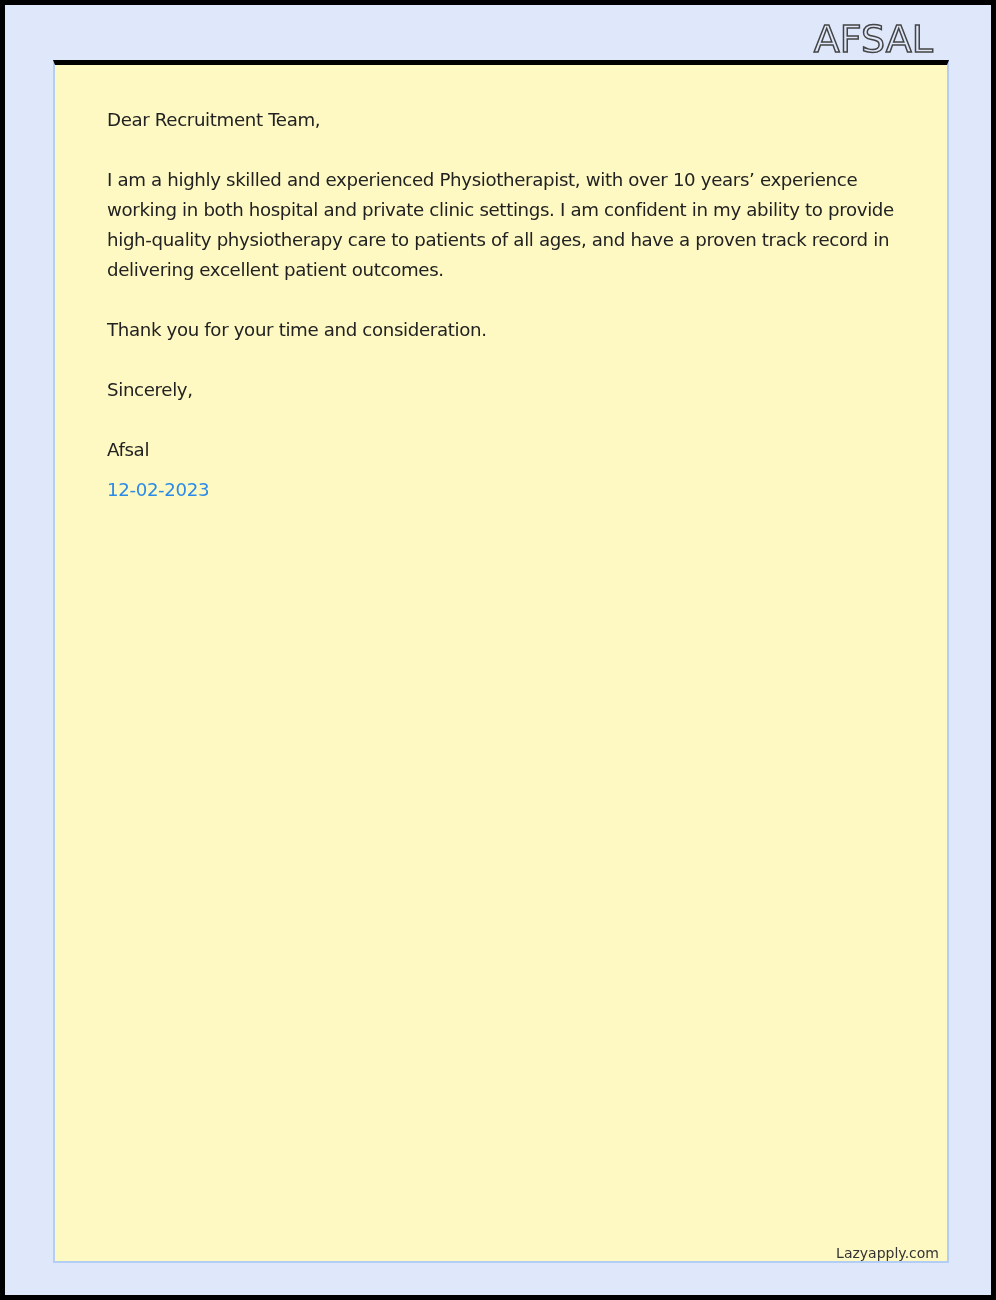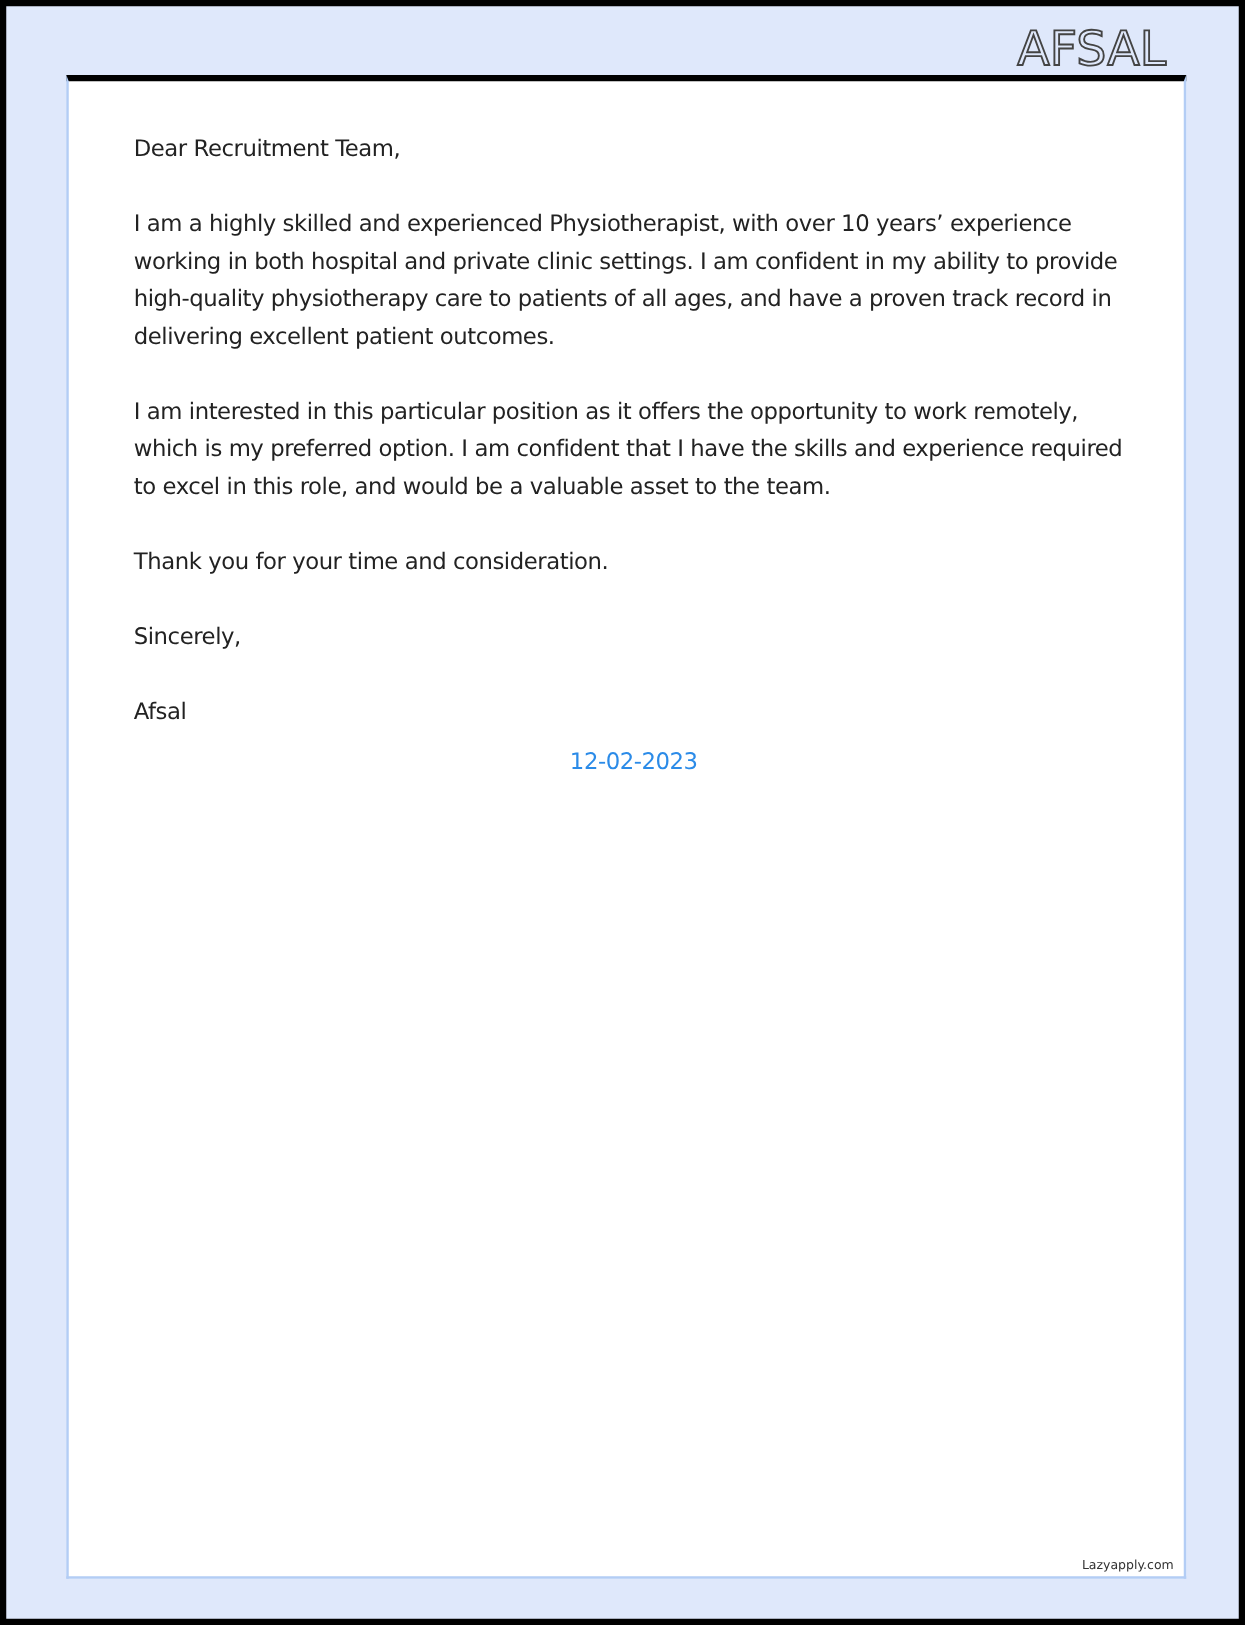--- a/index.html
+++ b/index.html
@@ -32,21 +32,21 @@
       color: #dfe8fb;
       -webkit-text-stroke: 1.5px #444444;
       letter-spacing: 0px;
     }
     .card {
       position: absolute;
       left: 48px;
       top: 55px;
       width: 896px;
       height: 1203px;
-      background: #ffffff;
+      background: #fef9c3;
       border-top: 5px solid #000000;
       border-left: 2px solid #b3cdf5;
       border-right: 2px solid #b3cdf5;
       border-bottom: 2px solid #b3cdf5;
       box-sizing: border-box;
     }
     .letter {
       position: absolute;
       left: 52px;
       top: 40px;
@@ -58,44 +58,42 @@
       letter-spacing: -0.35px;
     }
     .letter p {
       margin: 0 0 30px 0;
     }
     .letter p.tight {
       margin-bottom: 10px;
     }
     .date {
       color: #2b8be8;
-      text-align: center;
     }
     .footer-brand {
       position: absolute;
       right: 8px;
       bottom: 0px;
       font-family: "DejaVu Sans", sans-serif;
-      font-size: 10px;
+      font-size: 14px;
       line-height: 16px;
       color: #333333;
       margin-top: 40px;
     }
   </style>
 </head>
 <body>
 
 <div class="frame">
   <div class="header-name">AFSAL</div>
 
   <div class="card">
     <div class="letter">
       <p>Dear Recruitment Team,</p>
       <p>I am a highly skilled and experienced Physiotherapist, with over 10 years’ experience working in both hospital and private clinic settings. I am confident in my ability to provide high-quality physiotherapy care to patients of all ages, and have a proven track record in delivering excellent patient outcomes.</p>
-      <p>I am interested in this particular position as it offers the opportunity to work remotely, which is my preferred option. I am confident that I have the skills and experience required to excel in this role, and would be a valuable asset to the team.</p>
       <p>Thank you for your time and consideration.</p>
       <p>Sincerely,</p>
       <p class="tight">Afsal</p>
       <p class="date">12-02-2023</p>
     </div>
     <div class="footer-brand">Lazyapply.com</div>
   </div>
 </div>
 
 </body></html>

